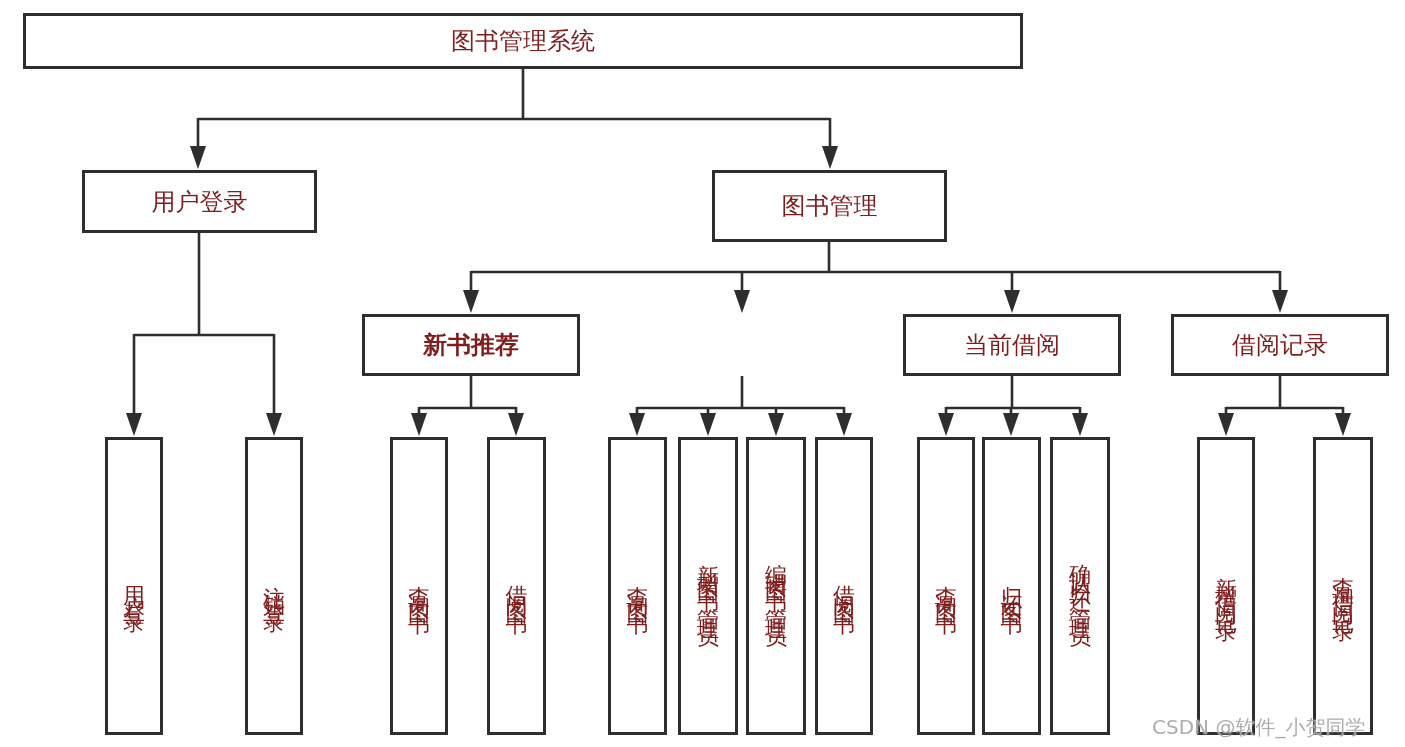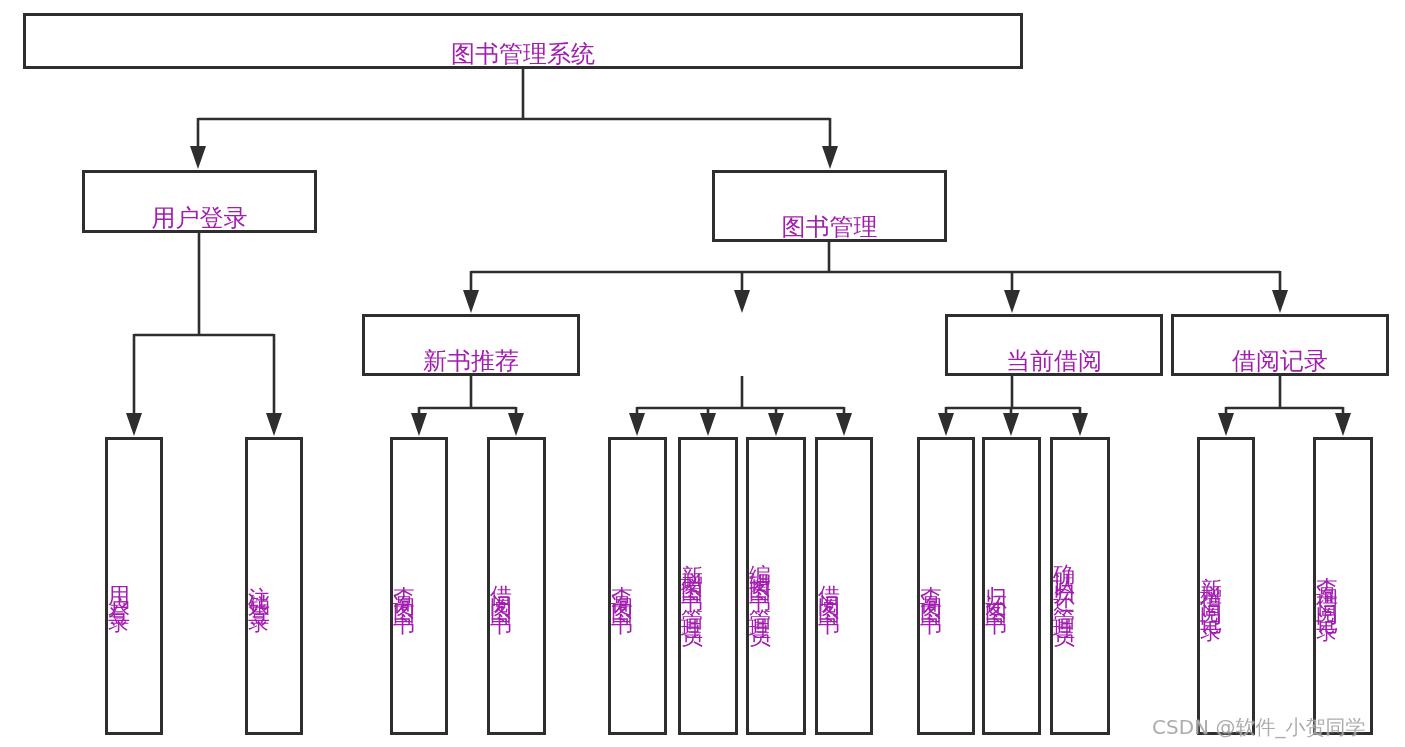--- a/index.html
+++ b/index.html
@@ -15,23 +15,23 @@
   }
   .connectors {
     position: absolute; left: 0; top: 0;
     width: 1405px; height: 747px;
     z-index: 1;
   }
   .node {
     position: absolute;
     border: 3px solid #2e2e2e;
     background: #ffffff;
-    color: #a21caf;
+    color: #7f1d1d;
     display: flex;
-    align-items: flex-end;
+    align-items: center;
     justify-content: center;
     z-index: 2;
     font-size: 24px;
     line-height: 1;
     white-space: nowrap;
   }
   .leaf {
     font-size: 22px;
     writing-mode: vertical-rl;
     text-orientation: mixed;
@@ -100,24 +100,24 @@
     <span>图书管理系统</span>
   </div>
 
   <div class="node" style="left:82px; top:170px; width:235px; height:63px;">
     <span>用户登录</span>
   </div>
   <div class="node" style="left:712px; top:170px; width:235px; height:72px;">
     <span>图书管理</span>
   </div>
 
-  <div class="node" style="left:362px; top:314px; width:218px; height:62px;">
+  <div class="node" style="left:362px; top:314px; width:218px; height:62px;font-weight:bold;">
     <span>新书推荐</span>
   </div>
-  <div class="node" style="left:903px; top:314px; width:218px; height:62px;margin-left:42px;">
+  <div class="node" style="left:903px; top:314px; width:218px; height:62px;">
     <span>当前借阅</span>
   </div>
   <div class="node" style="left:1171px; top:314px; width:218px; height:62px;">
     <span>借阅记录</span>
   </div>
 
   <div class="node leaf" style="left:105px; top:437px; width:58px; height:298px;">
     <span>用户登录</span>
   </div>
   <div class="node leaf" style="left:245px; top:437px; width:58px; height:298px;">

